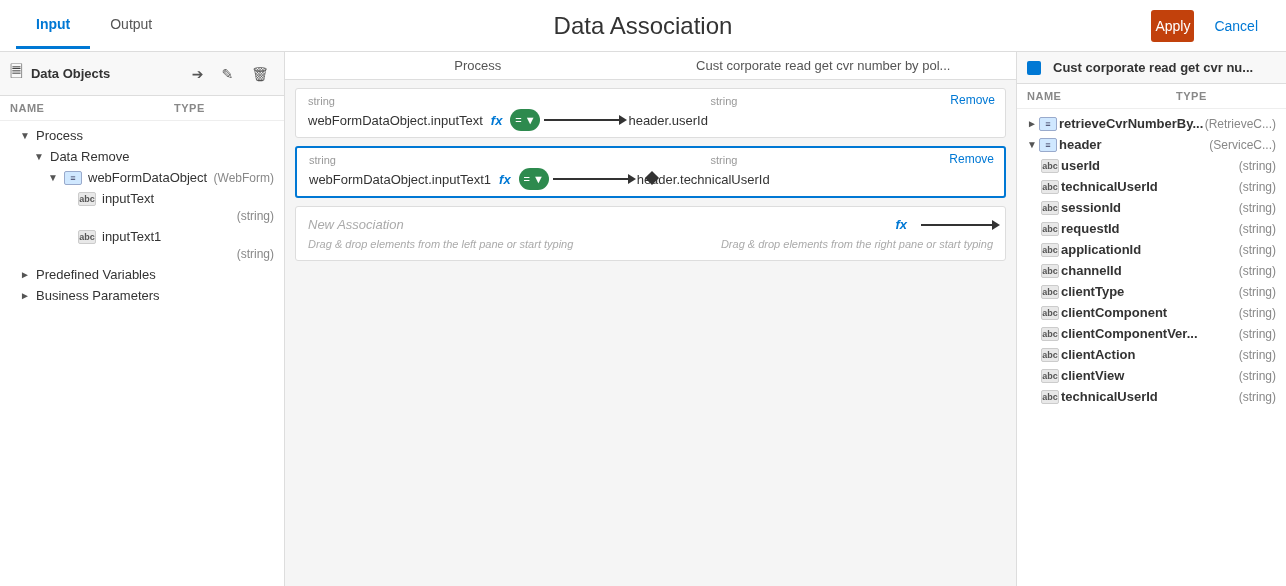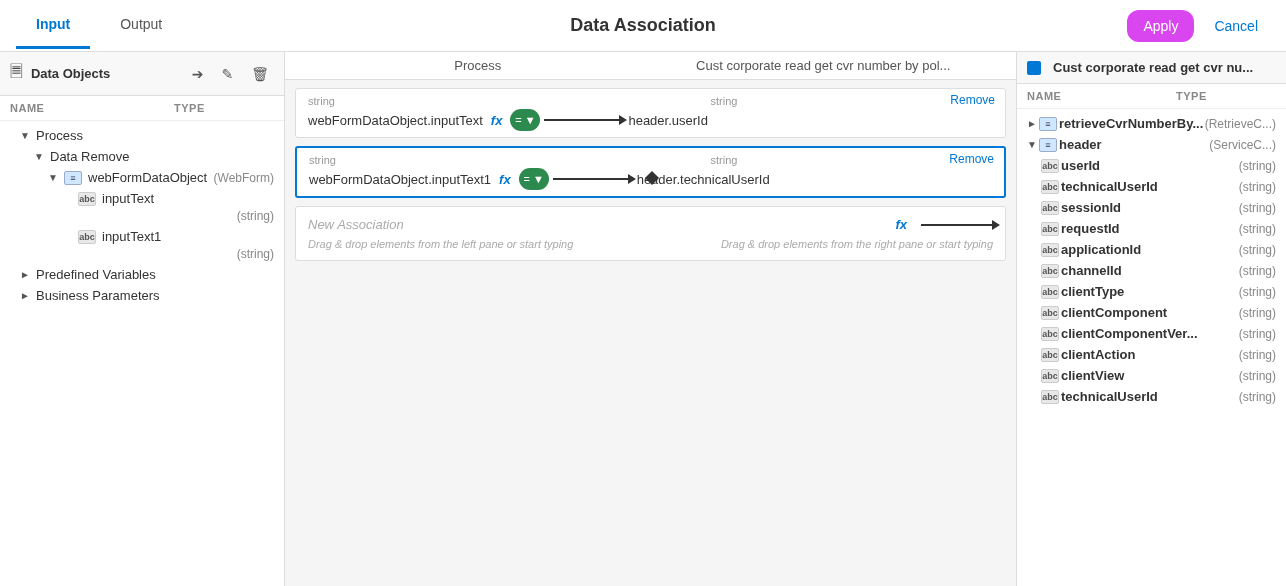--- a/index.html
+++ b/index.html
@@ -3,29 +3,29 @@
   <meta charset="utf-8">
   <style>
     * { box-sizing: border-box; margin: 0; padding: 0; }
     body { font-family: Arial, sans-serif; font-size: 13px; background: #f0f0f0; width: 1286px; height: 586px; overflow: hidden; }
 
     
     .top-bar {
       display: flex; align-items: center; background: #fff;
       border-bottom: 1px solid #ddd; height: 52px; padding: 0 16px; position: relative;
     }
-    .tabs { display: flex; gap: 10px; justify-content: space-between; }
+    .tabs { display: flex; gap: 0; justify-content: space-between; }
     .tab {
       padding: 14px 20px; font-size: 14px; cursor: pointer; border-bottom: 3px solid transparent; color: #555;
     }
     .tab.active { border-bottom: 3px solid #0078d4; color: #0078d4; font-weight: bold; }
-    .title { position: absolute; left: 50%; transform: translateX(-50%); font-size: 18px; font-weight: bold; color: #333; }
+    .title { position: absolute; left: 50%; transform: translateX(-50%); font-size: 24px; font-weight: normal; color: #333; }
     .top-actions { margin-left: auto; display: flex; gap: 8px; }
     .btn-apply {
-      background: #d946ef; color: #fff; border: none; padding: 8px 16px; border-radius: 12px; cursor: pointer; font-size: 14px;
+      background: #c2410c; color: #fff; border: none; padding: 8px 4px; border-radius: 3px; cursor: pointer; font-size: 14px;
     }
     .btn-cancel {
       background: transparent; color: #0078d4; border: none; padding: 8px 12px; border-radius: 3px; cursor: pointer; font-size: 14px;
     }
 
     
     .main { display: flex; height: calc(586px - 52px); }
 
     
     .left-panel {

